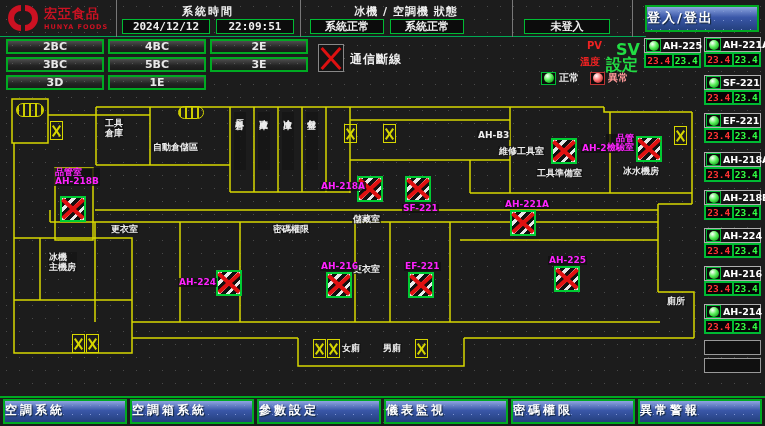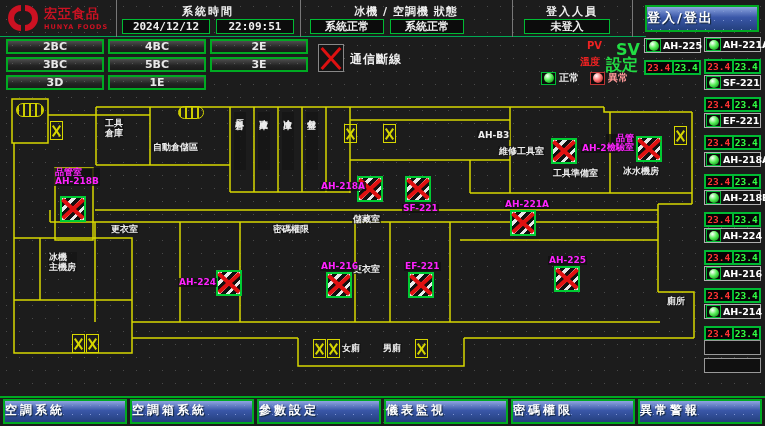--- a/index.html
+++ b/index.html
@@ -71,21 +71,21 @@
     display:inline-flex; align-items:center; justify-content:center; flex:none;
   }
   .led { width:10px; height:10px; border-radius:50%; }
   .led.g { background:radial-gradient(circle at 35% 30%, #ffffff, #55ee55 45%, #007711 95%); }
   .led.r { background:radial-gradient(circle at 35% 30%, #ffffff, #ff7777 45%, #991111 95%); }
   .unit-label {
     position:absolute; width:57px; height:15px; border:1px solid #b0b0b0; background:#141414;
     display:flex; align-items:center; gap:2px; padding-left:1px; cursor:pointer;
   }
   .unit-label span.nm { font-size:9.5px; font-weight:bold; color:#fff; letter-spacing:0; white-space:nowrap; }
-  .unit-values { position:absolute; width:57px; height:15px; border:1px solid #00bb33; display:flex; background:#050505;margin-top:7px; }
+  .unit-values { position:absolute; width:57px; height:15px; border:1px solid #00bb33; display:flex; background:#050505; }
   .unit-values b {
     flex:1; border:1px solid #00bb33; margin:0; font-family:"DejaVu Sans Mono", monospace;
     font-size:9.5px; font-weight:bold; text-align:center; line-height:11px;
   }
   .unit-values b.pv { color:#ff3333; } .unit-values b.sv { color:#33ff44; }
   .empty-slot { position:absolute; width:57px; height:15px; border:1px solid #999; background:#101010; }
   .hdr-red { position:absolute; color:#ee2222; font-size:10px; font-weight:bold; }
   .hdr-grn { position:absolute; color:#22dd44; font-size:16px; font-weight:bold;text-align:right; }
   .legend-item { position:absolute; display:flex; align-items:center; gap:3px; font-size:10px; font-weight:bold; }
   #floor-buttons { position:absolute; left:6px; top:39px; width:308px; display:grid; grid-template-columns:repeat(3,98px); gap:3px 4px; }
@@ -120,21 +120,21 @@
       M460,240 h198 M132,322 h528
       M55,168 h38 v72 h-38 z"></path>
   </svg>
 
   <div id="map-items" class="abs" style="left:0;top:0;width:765px;height:426px;">
       <div class="roomlbl" style="left: 104px; top: 118px;">工具
 倉庫</div>
       <div class="roomlbl" style="left: 152px; top: 142px;">自動倉儲區</div>
       <div class="roomlbl" style="left: 477px; top: 130px;">AH-B3</div>
       <div class="roomlbl" style="left: 498px; top: 146px;">維修工具室</div>
-      <div class="roomlbl" style="left: 536px; top: 168px; margin-left: 16px;">工具準備室</div>
+      <div class="roomlbl" style="left: 536px; top: 168px;">工具準備室</div>
       <div class="roomlbl" style="left: 622px; top: 166px;">冰水機房</div>
       <div class="roomlbl" style="left: 272px; top: 224px;">密碼權限</div>
       <div class="roomlbl" style="left: 110px; top: 224px;">更衣室</div>
       <div class="roomlbl" style="left: 352px; top: 214px;">儲藏室</div>
       <div class="roomlbl" style="left: 352px; top: 264px;">更衣室</div>
       <div class="roomlbl" style="left: 48px; top: 252px;">冰機
 主機房</div>
       <div class="roomlbl" style="left: 341px; top: 343px;">女廁</div>
       <div class="roomlbl" style="left: 382px; top: 343px;">男廁</div>
       <div class="roomlbl" style="left: 666px; top: 296px;">廁所</div>
@@ -194,21 +194,20 @@
     <div class="sep" style="left:632px;"></div>
 
     <div class="ptitle" style="left:120px;width:176px;">系統時間</div>
     <div class="gval" style="left:122px;top:19px;width:88px;">2024/12/12</div>
     <div class="gval" style="left:216px;top:19px;width:78px;">22:09:51</div>
 
     <div class="ptitle" style="left:304px;width:204px;letter-spacing:1px;">冰機 / 空調機 狀態</div>
     <div class="gval" style="left:310px;top:19px;width:74px;">系統正常</div>
     <div class="gval" style="left:390px;top:19px;width:74px;">系統正常</div>
 
-    <div class="ptitle" style="left:516px;width:112px;">登入人員</div>
     <div class="gval" style="left:524px;top:19px;width:86px;">未登入</div>
 
     <div class="btn-blue abs" style="left:645px;top:5px;width:114px;height:27px;font-size:13px;line-height:22px;letter-spacing:2px;">登入/登出</div>
   </div>
 
   <div id="floor-buttons">
       <div class="btn-dark">2BC</div>
       <div class="btn-dark">4BC</div>
       <div class="btn-dark">2E</div>
       <div class="btn-dark">3BC</div>

